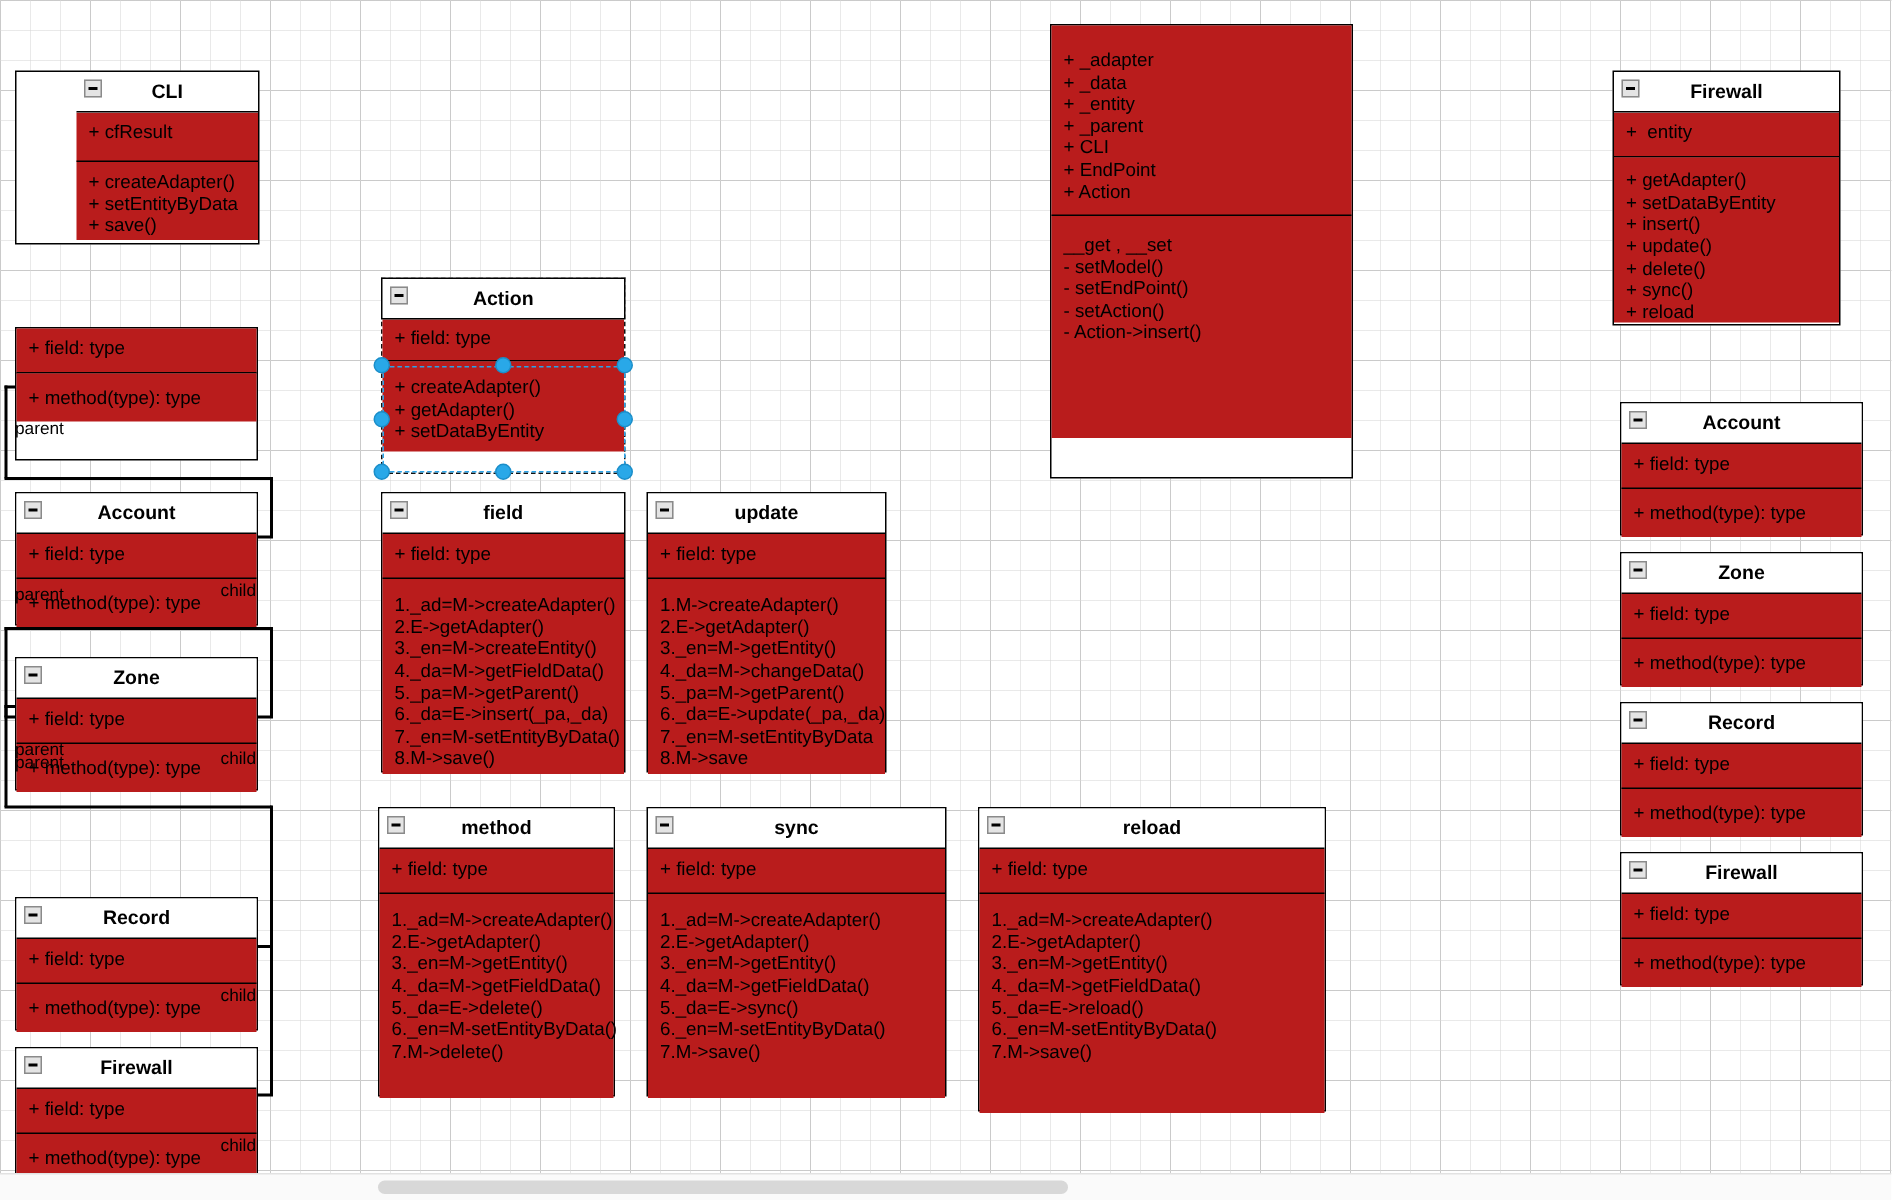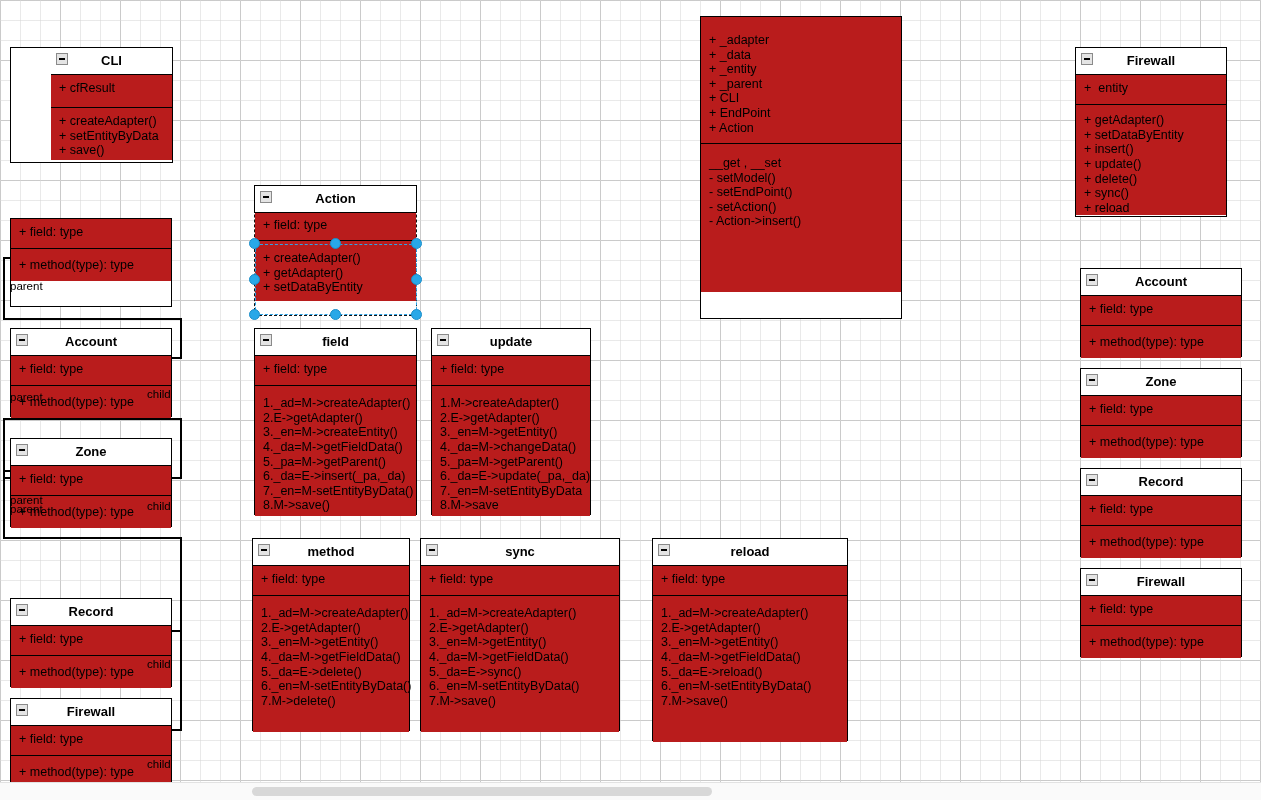--- a/index.html
+++ b/index.html
@@ -294,40 +294,40 @@
       <div class="line">1._ad=M-&gt;createAdapter()</div>
       <div class="line">2.E-&gt;getAdapter()</div>
       <div class="line">3._en=M-&gt;getEntity()</div>
       <div class="line">4._da=M-&gt;getFieldData()</div>
       <div class="line">5._da=E-&gt;delete()</div>
       <div class="line">6._en=M-setEntityByData()</div>
       <div class="line">7.M-&gt;delete()</div>
     </div>
   </div>
 
-  <div class="uml" style="left:420px; top:538px; width:200px; height:193px;">
+  <div class="uml" style="left:431px; top:538px; width:200px; height:193px;">
     <div class="hdr">
       <span class="collapse-icon"></span>
       <span>sync</span>
     </div>
     <div class="sect" style="height:30px;">
       <div class="line">+ field: type</div>
     </div>
     <div class="sect last" style="height:136px; padding-top:10px;">
       <div class="line">1._ad=M-&gt;createAdapter()</div>
       <div class="line">2.E-&gt;getAdapter()</div>
       <div class="line">3._en=M-&gt;getEntity()</div>
       <div class="line">4._da=M-&gt;getFieldData()</div>
       <div class="line">5._da=E-&gt;sync()</div>
       <div class="line">6._en=M-setEntityByData()</div>
       <div class="line">7.M-&gt;save()</div>
     </div>
   </div>
 
-  <div class="uml" style="left:652px; top:538px; width:196px; height:203px;">
+  <div class="uml" style="left:652px; top:538px; width:232px; height:203px;">
     <div class="hdr">
       <span class="collapse-icon"></span>
       <span>reload</span>
     </div>
     <div class="sect" style="height:30px;">
       <div class="line">+ field: type</div>
     </div>
     <div class="sect last" style="height:146px; padding-top:10px;">
       <div class="line">1._ad=M-&gt;createAdapter()</div>
       <div class="line">2.E-&gt;getAdapter()</div>

